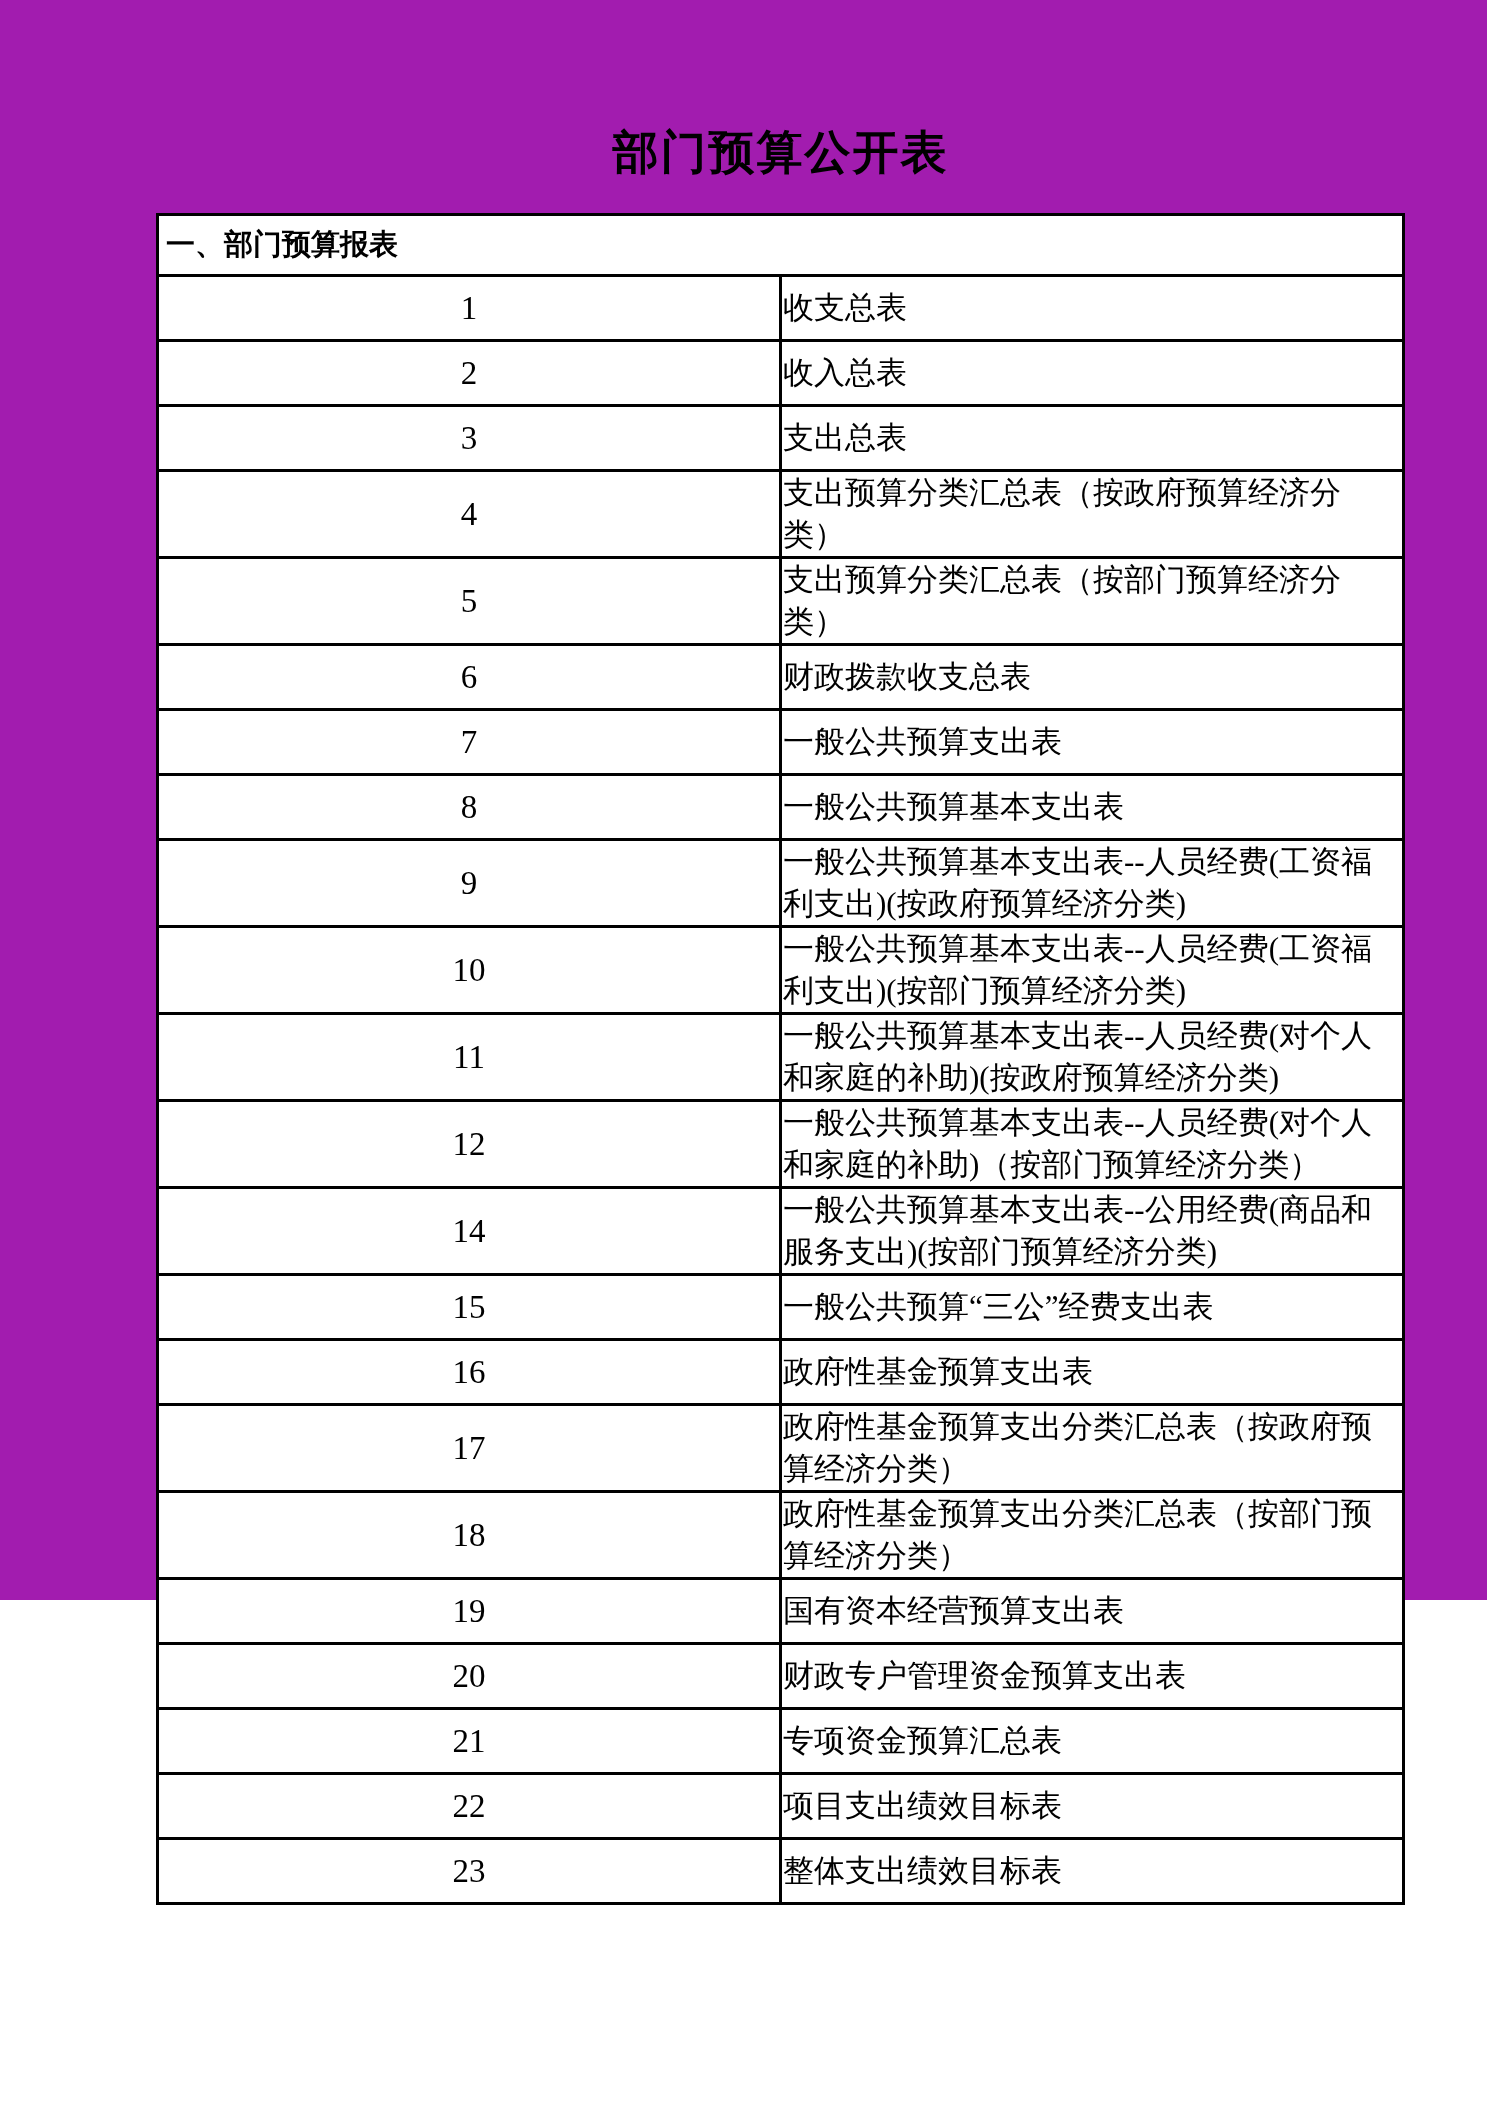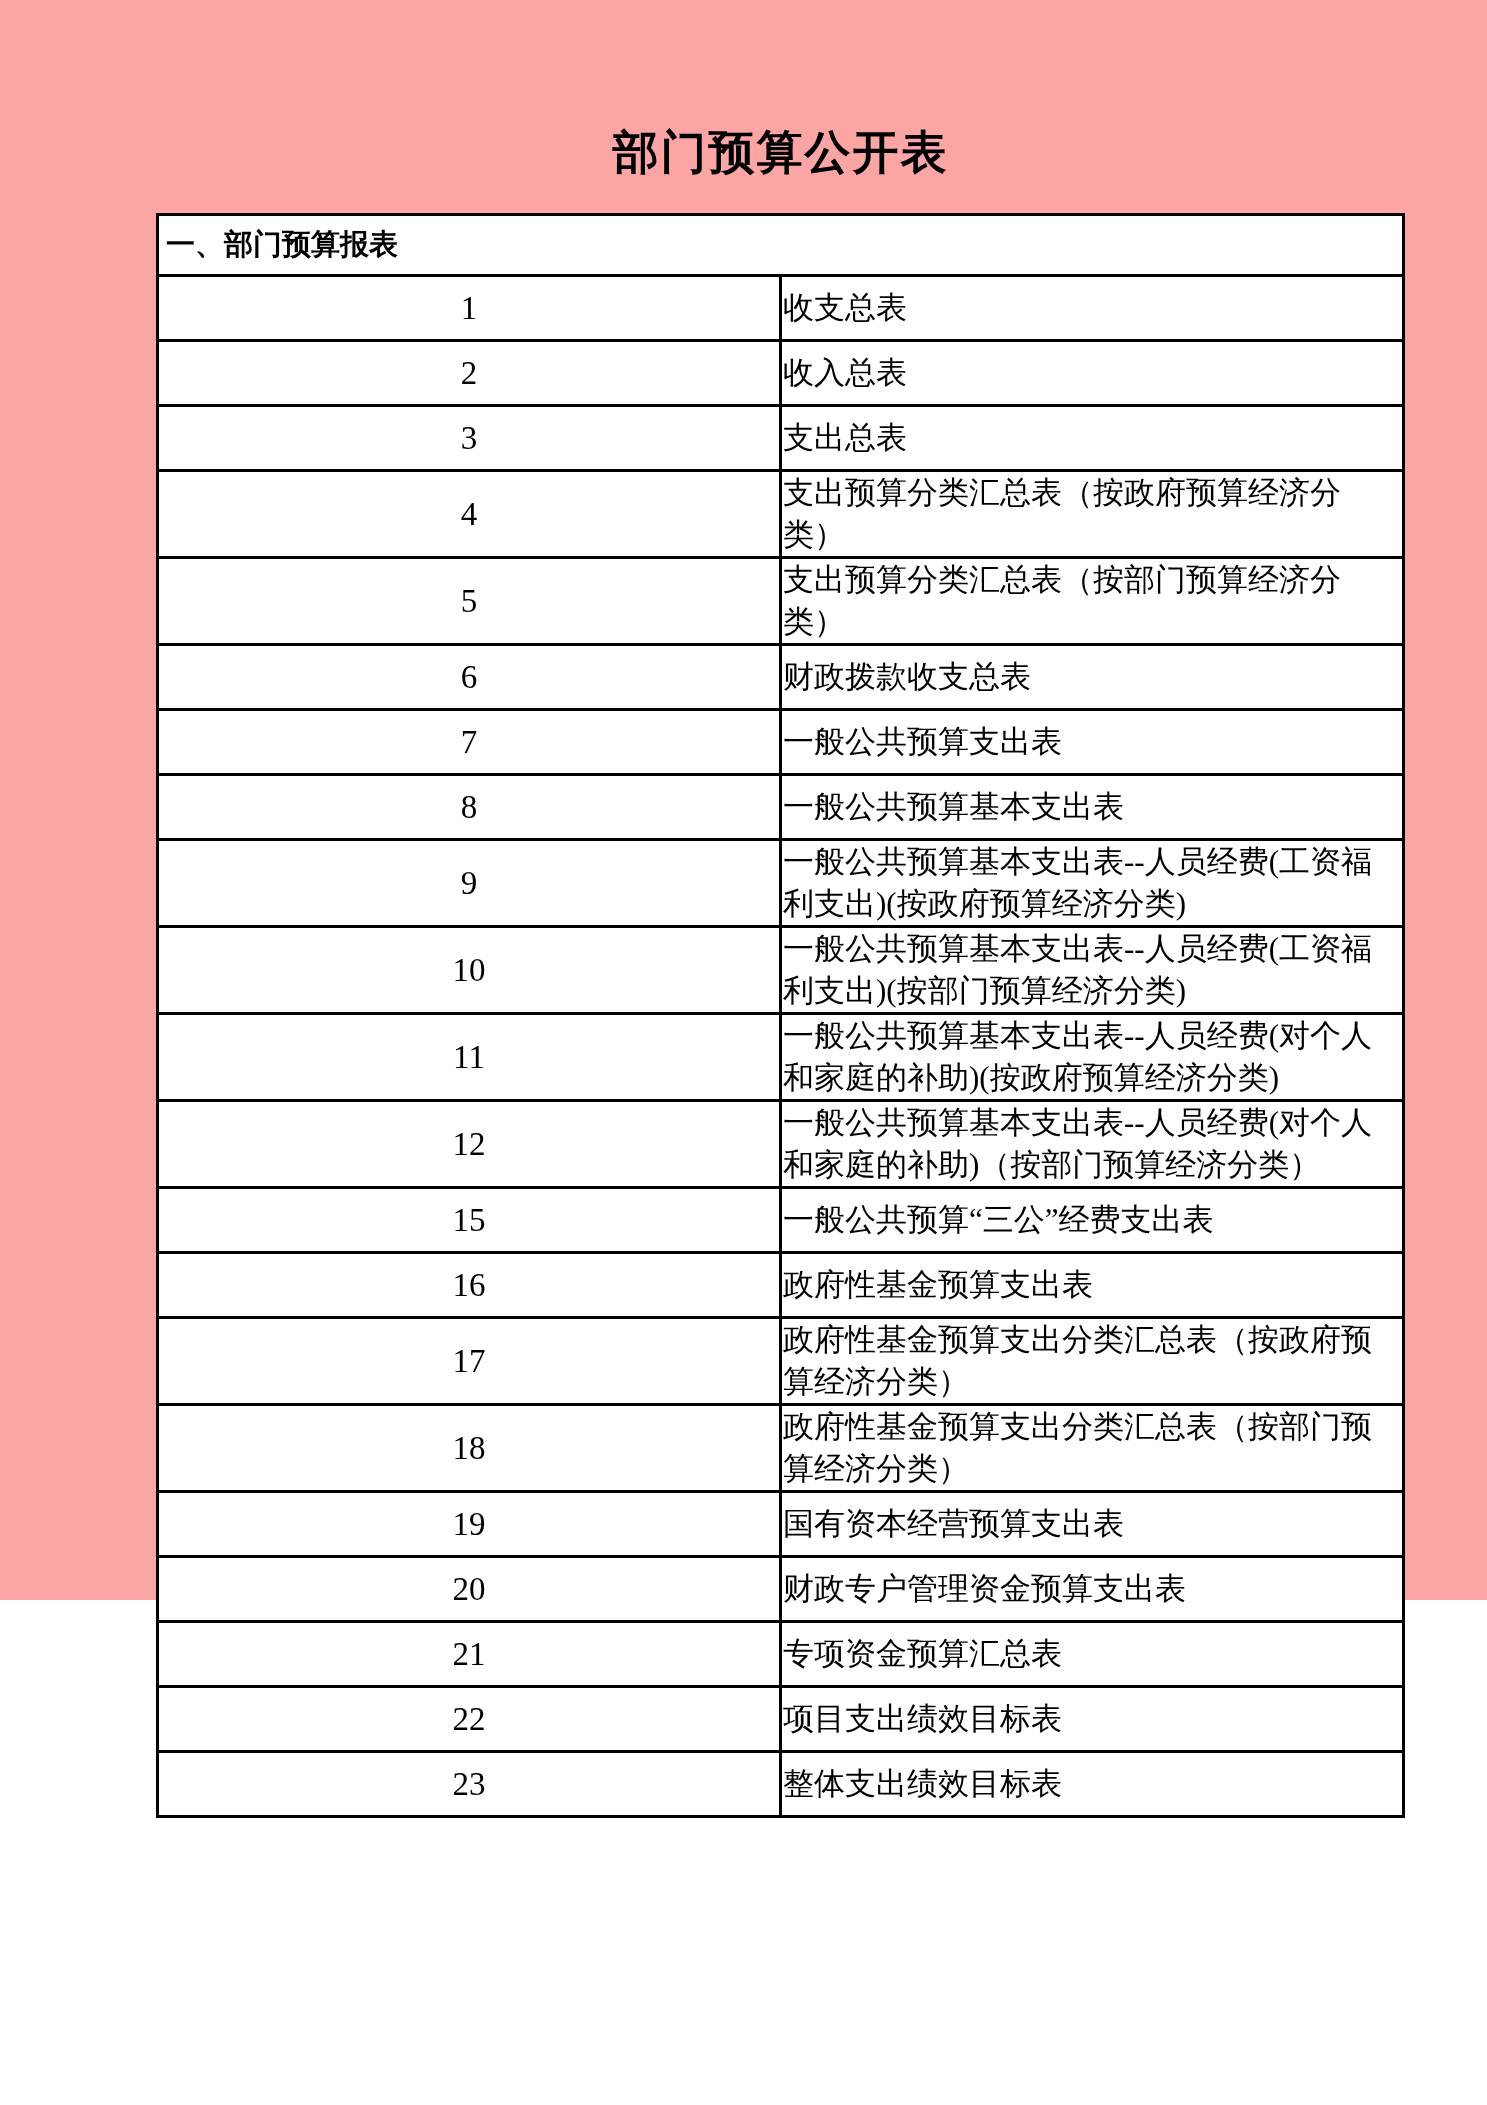--- a/index.html
+++ b/index.html
@@ -8,21 +8,21 @@
     height: 2105px;
     background: #ffffff;
     font-family: "Liberation Serif", "DejaVu Serif", serif;
     color: #000000;
     overflow: hidden;
   }
   .page {
     position: relative;
     width: 1487px;
     height: 1600px;
-    background: #fca5a5;
+    background: #a21caf;
   }
   .doc-title {
     position: absolute;
     top: 122px;
     left: 156px;
     width: 1249px;
     text-align: center;
     font-size: 46px;
     font-weight: bold;
     letter-spacing: 2px;
@@ -119,20 +119,24 @@
         </tr>
         <tr>
           <td class="num-cell">11</td>
           <td class="name-cell">一般公共预算基本支出表--人员经费(对个人和家庭的补助)(按政府预算经济分类)</td>
         </tr>
         <tr>
           <td class="num-cell">12</td>
           <td class="name-cell">一般公共预算基本支出表--人员经费(对个人和家庭的补助)（按部门预算经济分类）</td>
         </tr>
         <tr>
+          <td class="num-cell">14</td>
+          <td class="name-cell">一般公共预算基本支出表--公用经费(商品和服务支出)(按部门预算经济分类)</td>
+        </tr>
+        <tr>
           <td class="num-cell">15</td>
           <td class="name-cell">一般公共预算“三公”经费支出表</td>
         </tr>
         <tr>
           <td class="num-cell">16</td>
           <td class="name-cell">政府性基金预算支出表</td>
         </tr>
         <tr>
           <td class="num-cell">17</td>
           <td class="name-cell">政府性基金预算支出分类汇总表（按政府预算经济分类）</td>

